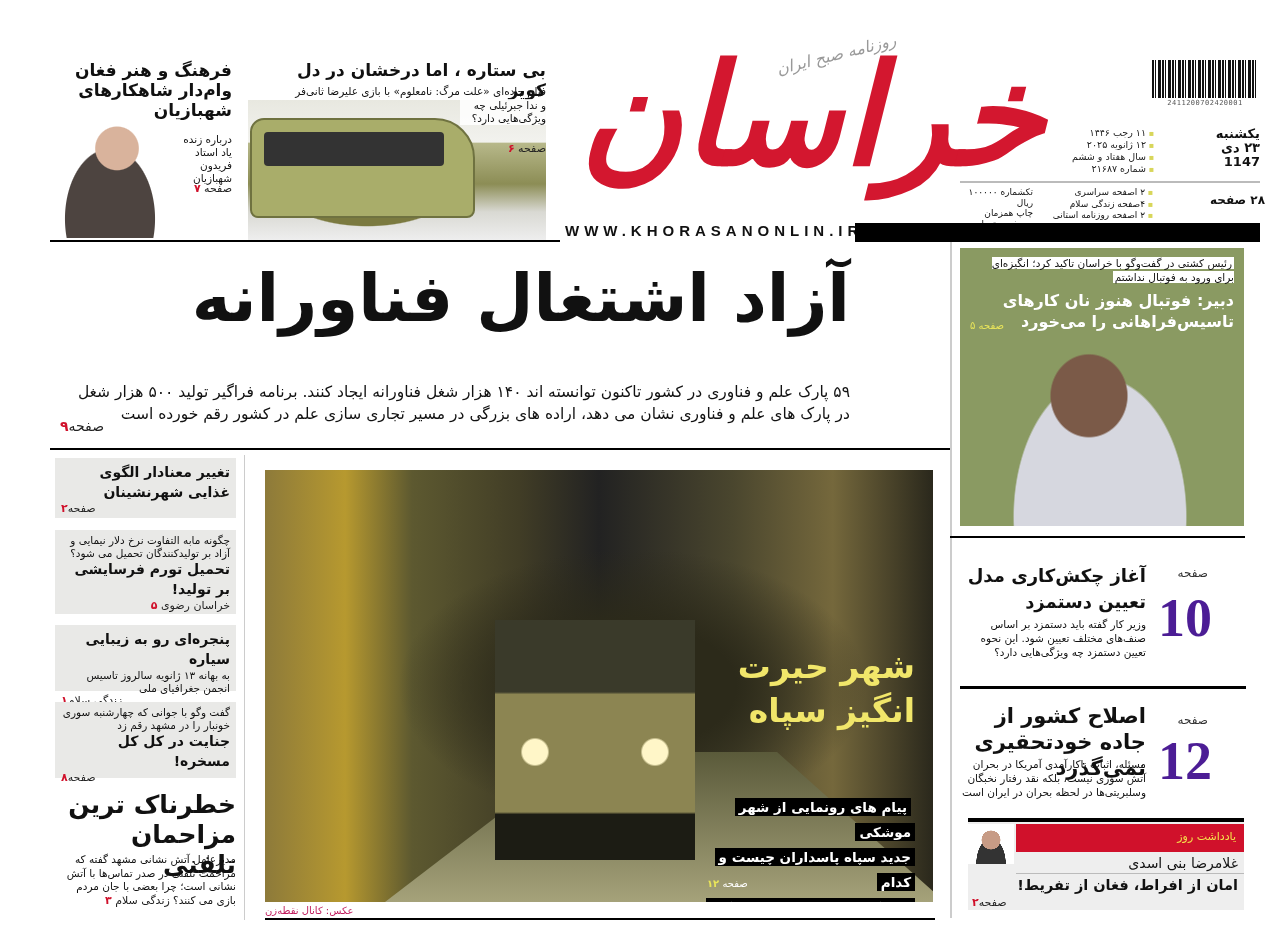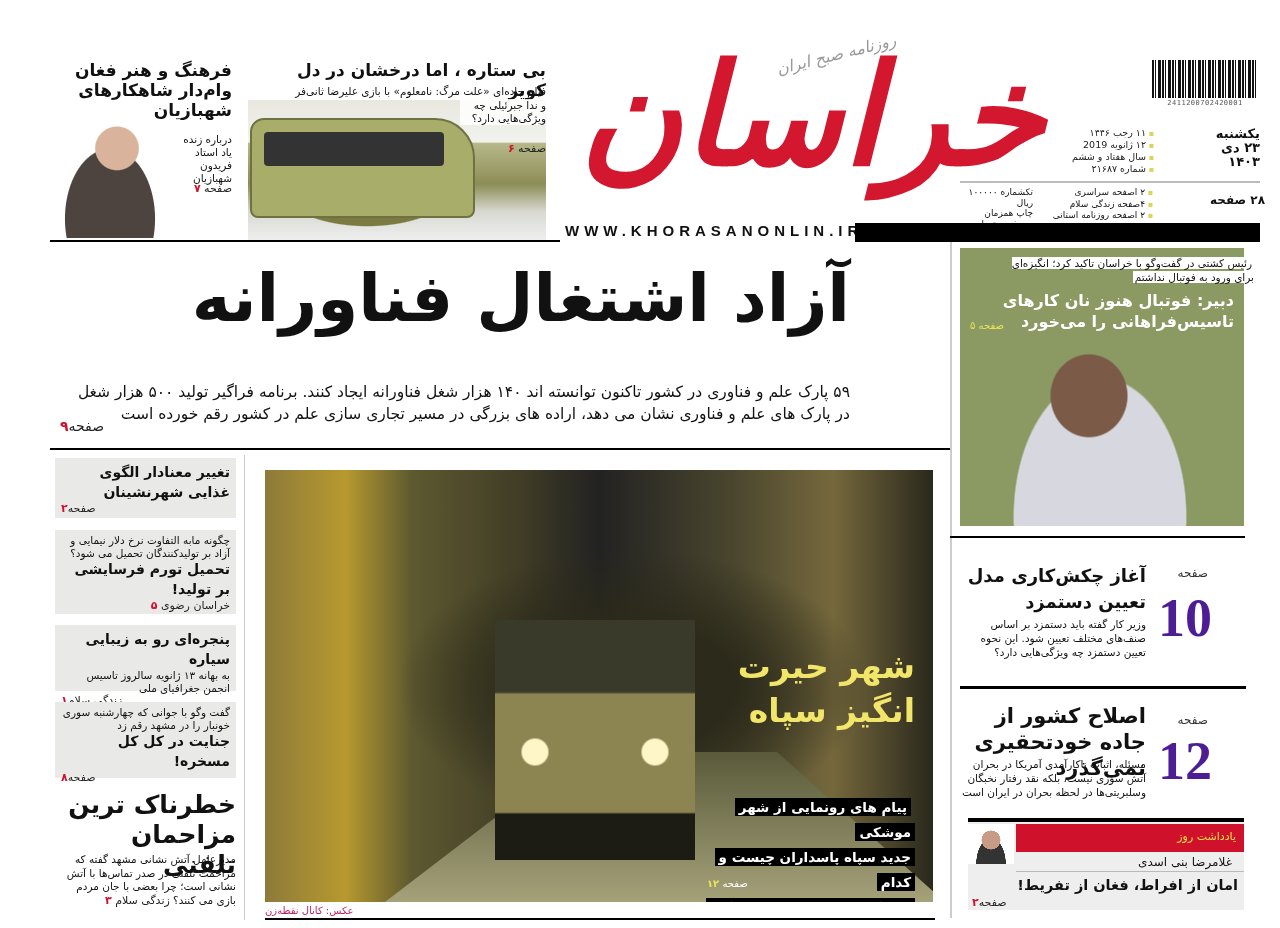--- a/index.html
+++ b/index.html
@@ -51,21 +51,21 @@
   
   #headline-rule{left:50px;top:240px;width:510px;height:2px;background:#000}
   #headline{left:60px;top:258px;width:790px;text-align:right;font-size:66px;font-weight:bold;line-height:82px;letter-spacing:-1px}
   #lead{left:60px;top:381px;width:790px;text-align:right;font-size:15.5px;line-height:22px}
   #lead-page{left:60px;top:418px;width:50px;font-size:14px;text-align:left}
   #lead-rule{left:50px;top:448px;width:900px;height:2px;background:#000}
   #vrule{left:950px;top:242px;width:2px;height:676px;background:#ccc}
 
   
   #green-box{left:960px;top:248px;width:284px;height:278px;background:#8a9a62}
-  #green-kicker{left:992px;top:256px;width:262px;text-align:right;font-size:10.5px;line-height:14px}
+  #green-kicker{left:972px;top:256px;width:262px;text-align:right;font-size:10.5px;line-height:14px}
   #green-kicker span{background:#fff;padding:0 2px}
   #green-title{left:972px;top:290px;width:262px;text-align:right;font-size:16px;line-height:21px;font-weight:bold;color:#fff}
   #green-page{left:970px;top:320px;font-size:10px;color:#e9e55a}
   #green-photo{left:990px;top:340px;width:220px;height:186px;background:
     radial-gradient(ellipse at 45% 30%,#7b5a48 0 22%,transparent 23%),
     radial-gradient(ellipse at 50% 95%,#d6d7df 0 55%,transparent 56%)}
   #green-bottom-rule{left:950px;top:536px;width:295px;height:2px;background:#000}
 
   
   .side-page-label{font-size:12px;color:#333;text-align:right}
@@ -78,21 +78,21 @@
   #s12-label{left:1158px;top:713px;width:50px}
   #s12-num{left:1150px;top:733px;width:70px}
   #s12-title{left:960px;top:703px;width:186px;text-align:right;font-size:21px;line-height:26px;font-weight:bold}
   #s12-lead{left:960px;top:757px;width:186px;text-align:right;font-size:10.5px;line-height:14px}
   #note-top-rule{left:968px;top:818px;width:276px;height:4px;background:#000}
   #note-box{left:968px;top:822px;width:276px;height:88px;background:#eee}
   #note-band{left:1016px;top:824px;width:228px;height:28px;background:#d0112b;color:#f4e24a;font-size:11px;text-align:right;padding:6px 8px 0}
   #note-avatar{left:968px;top:824px;width:46px;height:40px;background:
     radial-gradient(circle at 50% 40%,#c79b85 0 28%,transparent 29%),
     radial-gradient(ellipse at 50% 100%,#333 0 45%,transparent 46%),#fff}
-  #note-author{left:1016px;top:855px;width:228px;text-align:right;font-size:12px;padding-right:12px;border-bottom:1px solid #bbb;padding-bottom:2px}
+  #note-author{left:1016px;top:855px;width:228px;text-align:right;font-size:14px;padding-right:6px;border-bottom:1px solid #bbb;padding-bottom:2px}
   #note-title{left:972px;top:877px;width:266px;text-align:right;font-size:14.5px;font-weight:bold}
   #note-page{left:972px;top:896px}
 
   
   .lbox{position:absolute;left:55px;width:181px;background:#e9e9e7;text-align:right;padding:4px 6px}
   .lbox .t{font-weight:bold;font-size:14px;line-height:20px}
   .lbox .s{font-size:10.5px;line-height:12.5px}
   #lb1{top:458px;height:60px}
   #lb2{top:530px;height:84px}
   #lb3{top:625px;height:66px}
@@ -120,25 +120,25 @@
 </style>
 </head>
 <body>
 
 <div class="abs" id="barcode"></div>
 <div class="abs" id="barcode-num">2411200702420001</div>
 
 <div class="abs" id="date-block">
   <div>یکشنبه</div>
   <div>۲۳ دی</div>
-  <div>۱۴۰۳</div>
+  <div>1147</div>
 </div>
 <ul class="abs" id="meta-list">
   <li>۱۱ رجب ۱۴۴۶</li>
-  <li>۱۲ ژانویه 2019</li>
+  <li>۱۲ ژانویه ۲۰۲۵</li>
   <li>سال هفتاد و ششم</li>
   <li>شماره ۲۱۶۸۷</li>
 </ul>
 <div class="abs" id="meta-sep"></div>
 <div class="abs" id="pages-count">۲۸ صفحه</div>
 <ul class="abs" id="sections">
   <li>۲ اصفحه سراسری</li>
   <li>۴صفحه زندگی سلام</li>
   <li>۲ اصفحه روزنامه استانی</li>
 </ul>

